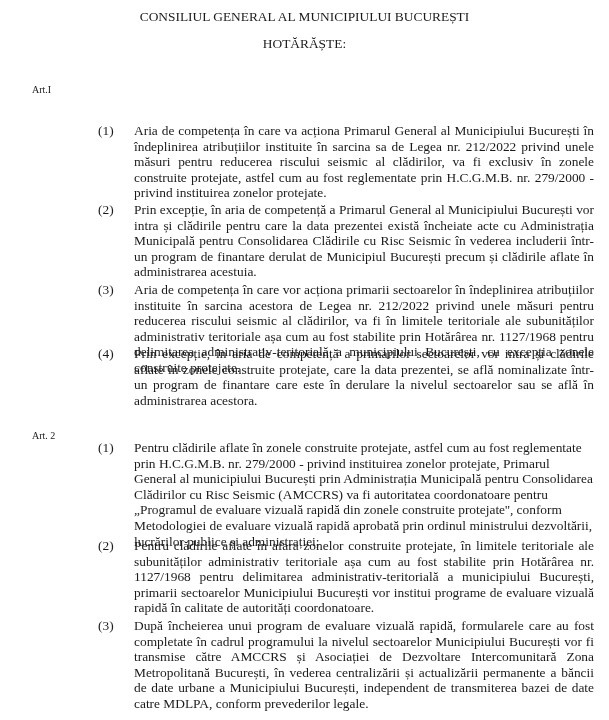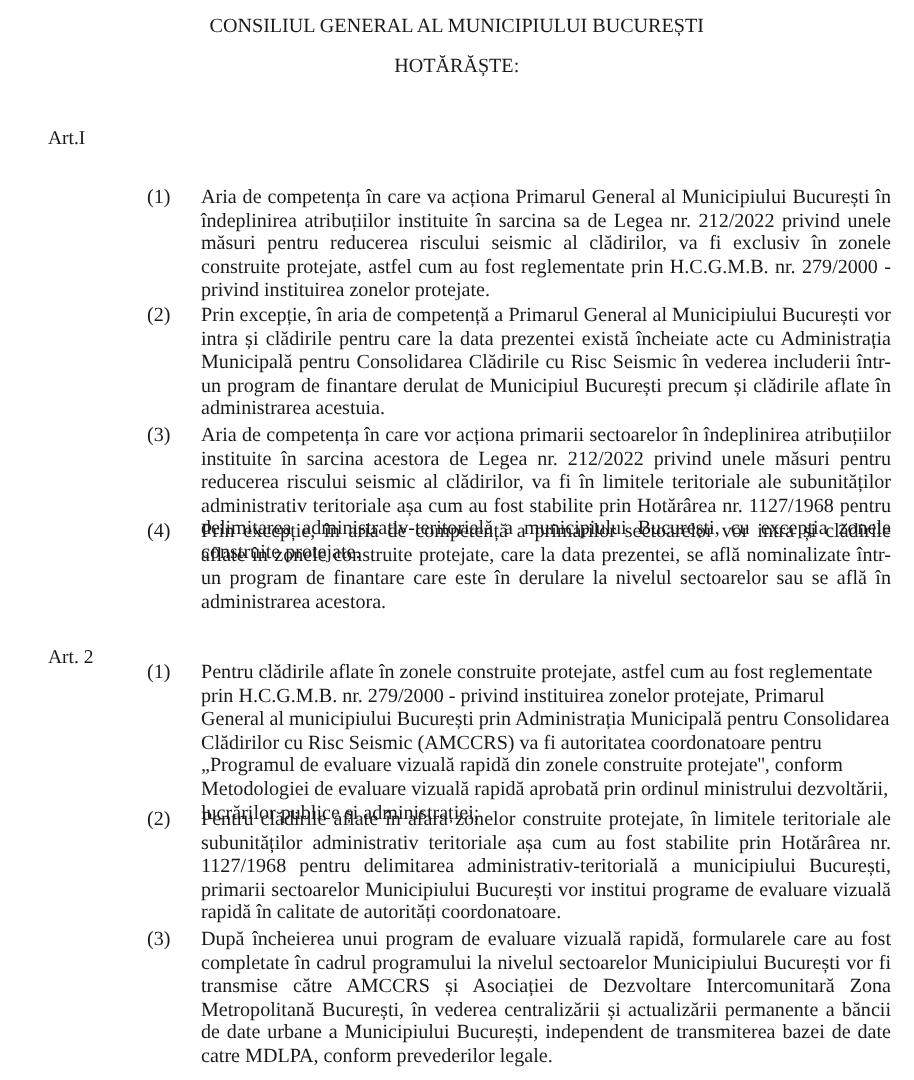--- a/index.html
+++ b/index.html
@@ -4,21 +4,21 @@
 <style>
   html, body { margin: 0; padding: 0; background: #ffffff; }
   body {
     width: 609px; height: 720px; overflow: hidden; position: relative;
     font-family: "Liberation Serif", "DejaVu Serif", serif;
     color: #1a1a1a; font-size: 13.4px;
   }
   .header { position: absolute; left: 0; width: 609px; text-align: center; line-height: 16px; }
   .header-1 { top: 9px; }
   .header-2 { top: 25px; margin-top: 11px; }
-  .art-label { position: absolute; left: 32px; font-size: 13px; }
+  .art-label { position: absolute; left: 32px; font-size: 10px; }
   .item { position: absolute; left: 98px; width: 496px; line-height: 15.6px; }
   .item .num { position: absolute; left: 0; top: 0; }
   .item .txt { margin-left: 36px; text-align: justify; display: block; }
   .item .txt.left { text-align: left; }
 </style>
 </head>
 <body>
 
 <div>
   <div class="header header-1">CONSILIUL GENERAL AL MUNICIPIULUI BUCUREȘTI</div>

